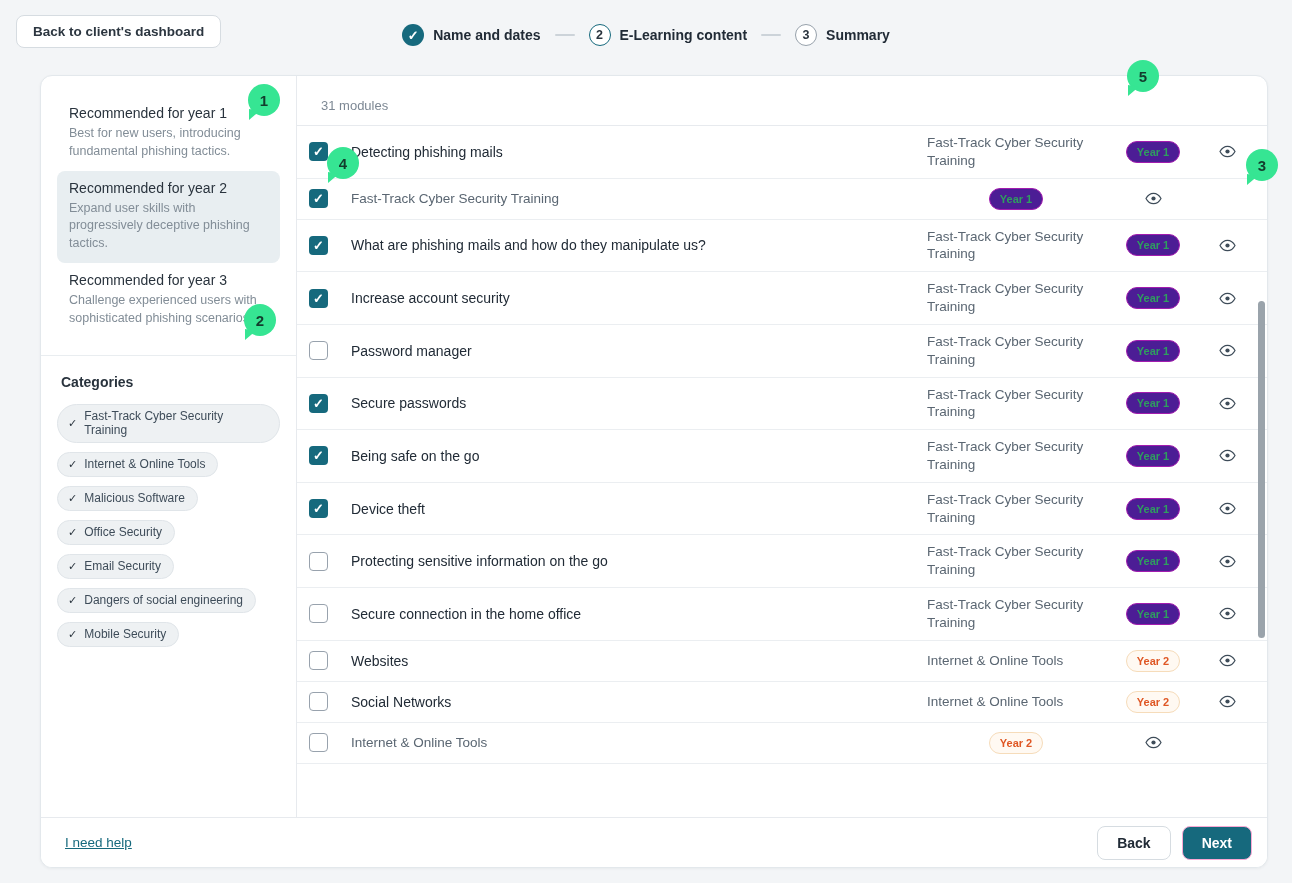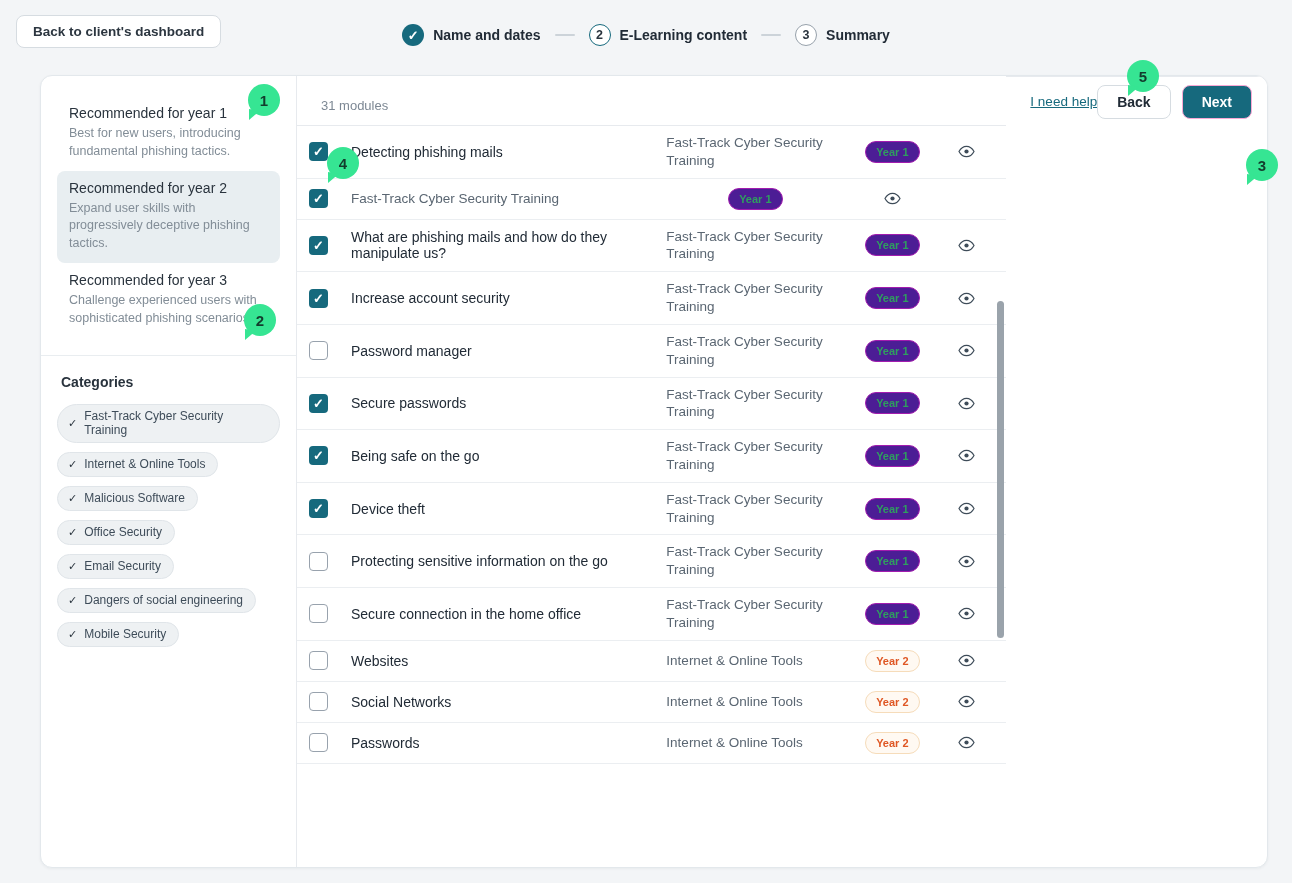--- a/index.html
+++ b/index.html
@@ -34,21 +34,21 @@
   .step-circle.active { border: 1.7px solid #16697d; }
   .step-circle.upcoming { border: 1.4px solid #97a1ab; }
   .step-label { font-size: 14px; font-weight: 600; color: #212b36; }
   .step-dash { width: 20px; height: 2px; background: #ccd3d9; border-radius: 2px; }
 
   
   .card {
     position: absolute; left: 40px; top: 75px; width: 1228px; height: 793px;
     background: #fff; border: 1px solid #e3e8ec; border-radius: 12px;
     box-shadow: 0 1px 3px rgba(20,40,60,.05);
-    display: flex; flex-direction: row; overflow: hidden;
+    display: flex; flex-direction: column; overflow: hidden;
   }
   .card-body { flex: 1; display: flex; min-height: 0; }
 
   
   .sidebar { width: 256px; border-right: 1px solid #e7eaee; padding: 20px 16px 16px; }
   .rec-option { padding: 9px 12px 10px; border-radius: 8px; cursor: pointer; }
   .rec-option.selected { background: #e8eef1; }
   .rec-title { font-size: 14px; font-weight: 500; color: #29333d; margin-bottom: 4px; }
   .rec-desc { font-size: 12.5px; color: #828d97; line-height: 1.42; }
   .sidebar-divider { border-top: 1px solid #e9edf0; margin: 18px -16px 0; }
@@ -385,21 +385,20 @@
       <svg width="17" height="13" viewBox="0 0 17 13" fill="none">
         <path d="M1 6.5C2.8 3.1 5.5 1.3 8.5 1.3s5.7 1.8 7.5 5.2c-1.8 3.4-4.5 5.2-7.5 5.2S2.8 9.9 1 6.5Z" stroke="#3e4c59" stroke-width="1.2"></path>
         <circle cx="8.5" cy="6.5" r="2.1" fill="#3e4c59"></circle>
       </svg>
     </div>
   </div>
           <div class="lesson-row">
     <div>
               <div class="checkbox"></div>
             </div>
-    <div class="lesson-title">Passwords</div>
     <div class="lesson-category">Internet &amp; Online Tools</div>
     <div class="year-badge year2">Year 2</div>
     <div class="eye-cell">
       <svg width="17" height="13" viewBox="0 0 17 13" fill="none">
         <path d="M1 6.5C2.8 3.1 5.5 1.3 8.5 1.3s5.7 1.8 7.5 5.2c-1.8 3.4-4.5 5.2-7.5 5.2S2.8 9.9 1 6.5Z" stroke="#3e4c59" stroke-width="1.2"></path>
         <circle cx="8.5" cy="6.5" r="2.1" fill="#3e4c59"></circle>
       </svg>
     </div>
   </div>
           <div class="lesson-row partial">

